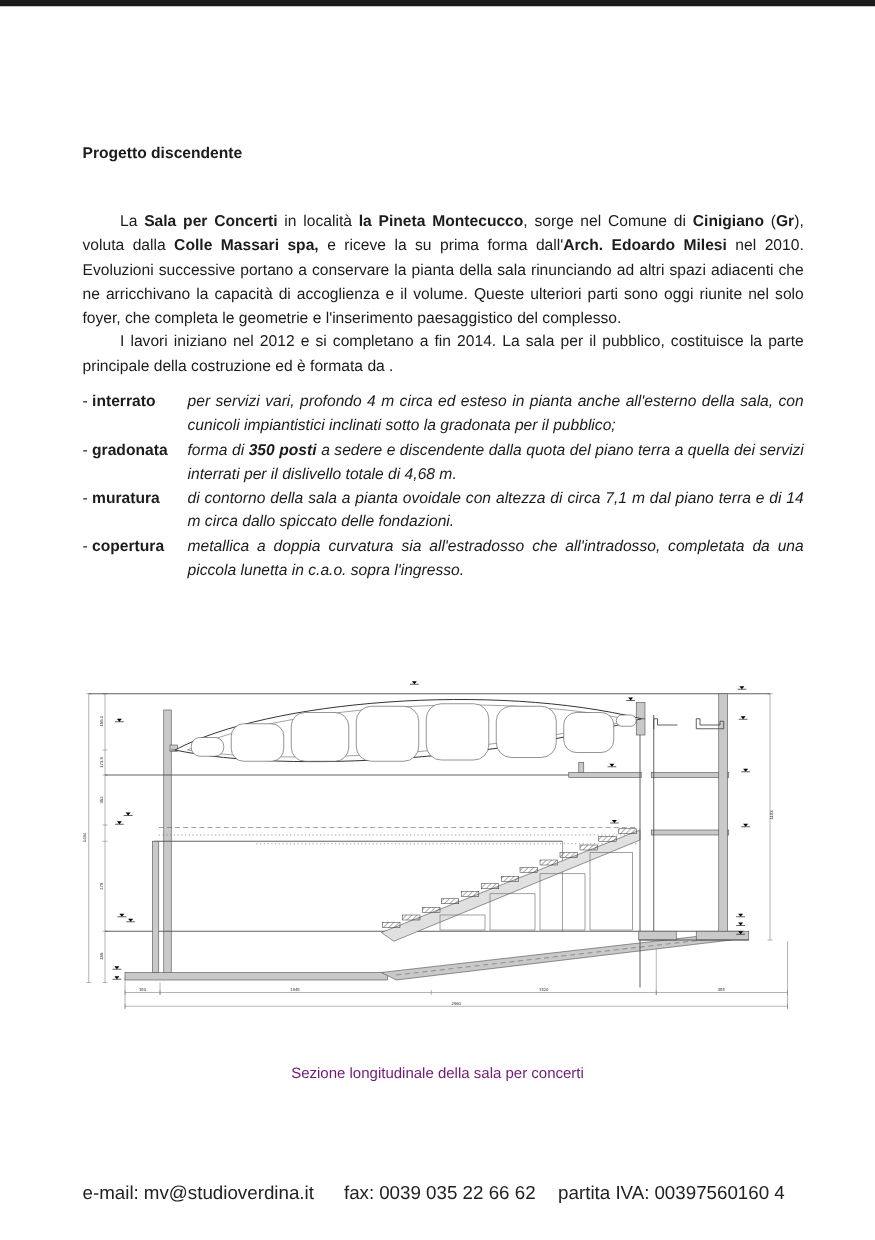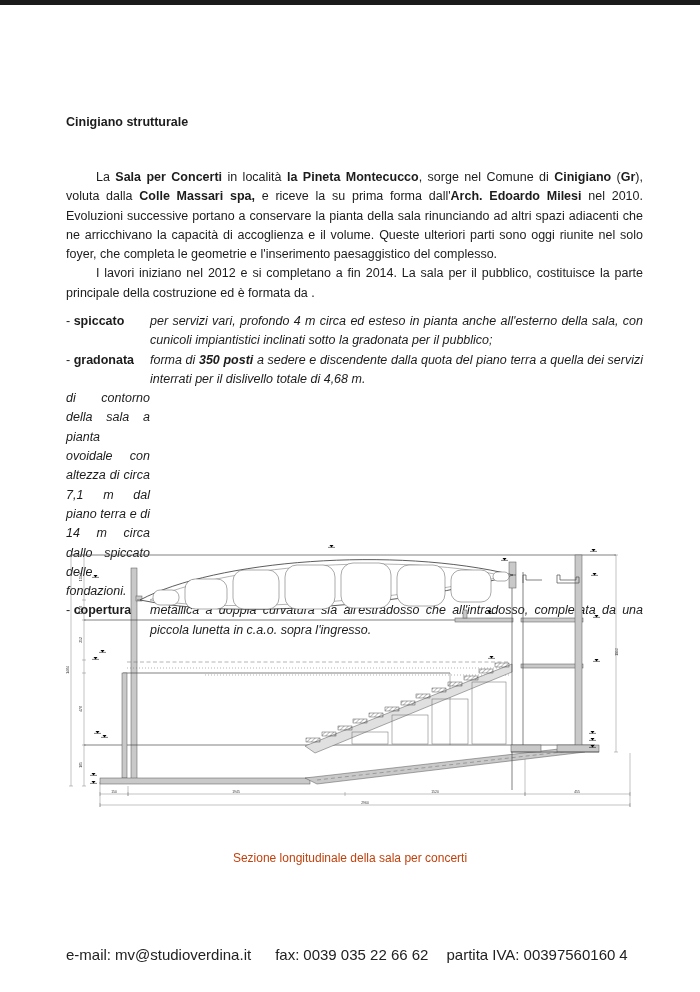--- a/index.html
+++ b/index.html
@@ -11,54 +11,55 @@
   .topbar{position:absolute;top:0;left:0;width:100%;height:5px;background:#1b1b1b;}
   .doc-title{position:absolute;top:115px;left:66px;font-size:12.5px;font-weight:bold;}
   .body-text{position:absolute;top:168px;left:66px;width:577px;font-size:12.5px;line-height:19.3px;text-align:justify;}
   .body-text p{margin:0;text-indent:30px;}
   b{font-weight:bold;}
   .def-list{position:absolute;top:312px;left:66px;width:577px;font-size:12.5px;line-height:19.3px;}
   .def-row{display:grid;grid-template-columns:84px 1fr;}
   .def-term{font-weight:normal;}
   .def-desc{text-align:justify;font-style:italic;}
   .drawing{position:absolute;top:542px;left:65px;}
-  .caption{position:absolute;top:851px;left:0;right:0;text-align:center;font-size:12px;color:#c2410c;}
+  .caption{position:absolute;top:851px;left:0;right:0;text-align:center;font-size:12px;color:#701a75;}
   .footer{position:absolute;top:946px;left:66px;right:57px;display:flex;justify-content:flex-start;font-size:15px;color:#222;white-space:nowrap;}
   .footer .grp span{margin-right:4px;}
   .footer .sep{display:inline-block;width:16px;}
   svg .ln{stroke:#4a4a4a;stroke-width:.7;fill:none;}
   svg .lt{stroke:#6a6a6a;stroke-width:.5;fill:none;}
   svg .gray{fill:#c9c9c9;stroke:#555;stroke-width:.5;}
   svg .lgray{fill:#e0e0e0;stroke:#555;stroke-width:.5;}
   svg .dim{stroke:#7a7a7a;stroke-width:.45;fill:none;}
   svg text.d{font-size:3.4px;fill:#333;font-family:"Liberation Sans",sans-serif;}
 </style>
 </head>
 <body>
 
 <div class="page">
   <div class="topbar"></div>
 
-  <div class="doc-title">Cinigiano strutturale</div>
+  <div class="doc-title">Progetto discendente</div>
 
   <div class="body-text">
     <p><span>La </span><b>Sala per Concerti</b><span> in località </span><b>la Pineta Montecucco</b><span>, sorge nel Comune di </span><b>Cinigiano</b><span> (</span><b>Gr</b><span>), voluta dalla </span><b>Colle Massari spa,</b><span> e riceve la su prima forma dall'</span><b>Arch. Edoardo Milesi</b><span> nel 2010.   Evoluzioni successive portano a conservare la pianta della sala rinunciando ad altri spazi adiacenti che ne arricchivano la capacità di accoglienza e il volume.   Queste ulteriori parti sono oggi riunite nel solo foyer, che completa le geometrie e l'inserimento paesaggistico del complesso.</span></p>
     <p><span>I lavori iniziano nel 2012 e si completano a fin 2014.   La sala per il pubblico, costituisce la parte principale della costruzione ed è formata da .</span></p>
   </div>
 
   <div class="def-list">
     <div class="def-row">
-      <span class="def-term"><span>- </span><b>spiccato</b></span>
+      <span class="def-term"><span>- </span><b>interrato</b></span>
       <span class="def-desc"><span>per servizi vari, profondo 4 m circa ed esteso in pianta anche all'esterno della sala, con cunicoli impiantistici inclinati sotto la gradonata per il pubblico;</span></span>
     </div>
     <div class="def-row">
       <span class="def-term"><span>- </span><b>gradonata</b></span>
       <span class="def-desc"><span>forma di </span><b>350 posti</b><span> a sedere e discendente dalla quota del piano terra a quella dei servizi interrati per il dislivello totale di 4,68 m.</span></span>
     </div>
     <div class="def-row">
+      <span class="def-term"><span>- </span><b>muratura</b></span>
       <span class="def-desc"><span>di contorno della sala a pianta ovoidale con altezza di circa 7,1 m dal piano terra e di 14 m circa dallo spiccato delle fondazioni.</span></span>
     </div>
     <div class="def-row">
       <span class="def-term"><span>- </span><b>copertura</b></span>
       <span class="def-desc"><span>metallica a doppia curvatura sia all'estradosso che all'intradosso, completata da una piccola lunetta in c.a.o. sopra l'ingresso.</span></span>
     </div>
   </div>
 
   <svg class="drawing" width="575" height="272" viewBox="0 0 575 272" xmlns="http://www.w3.org/2000/svg">
     <defs>

